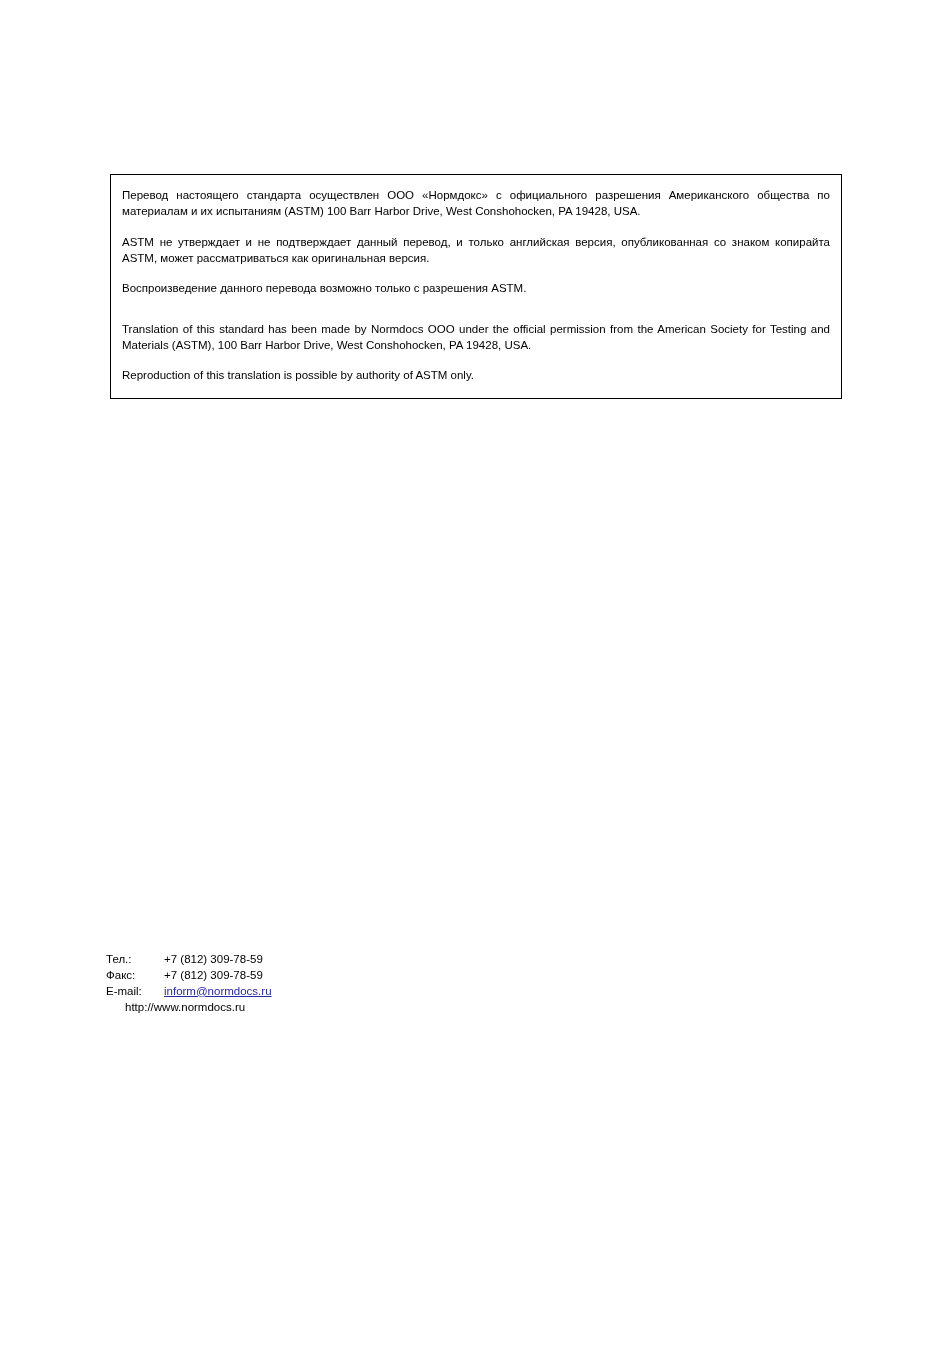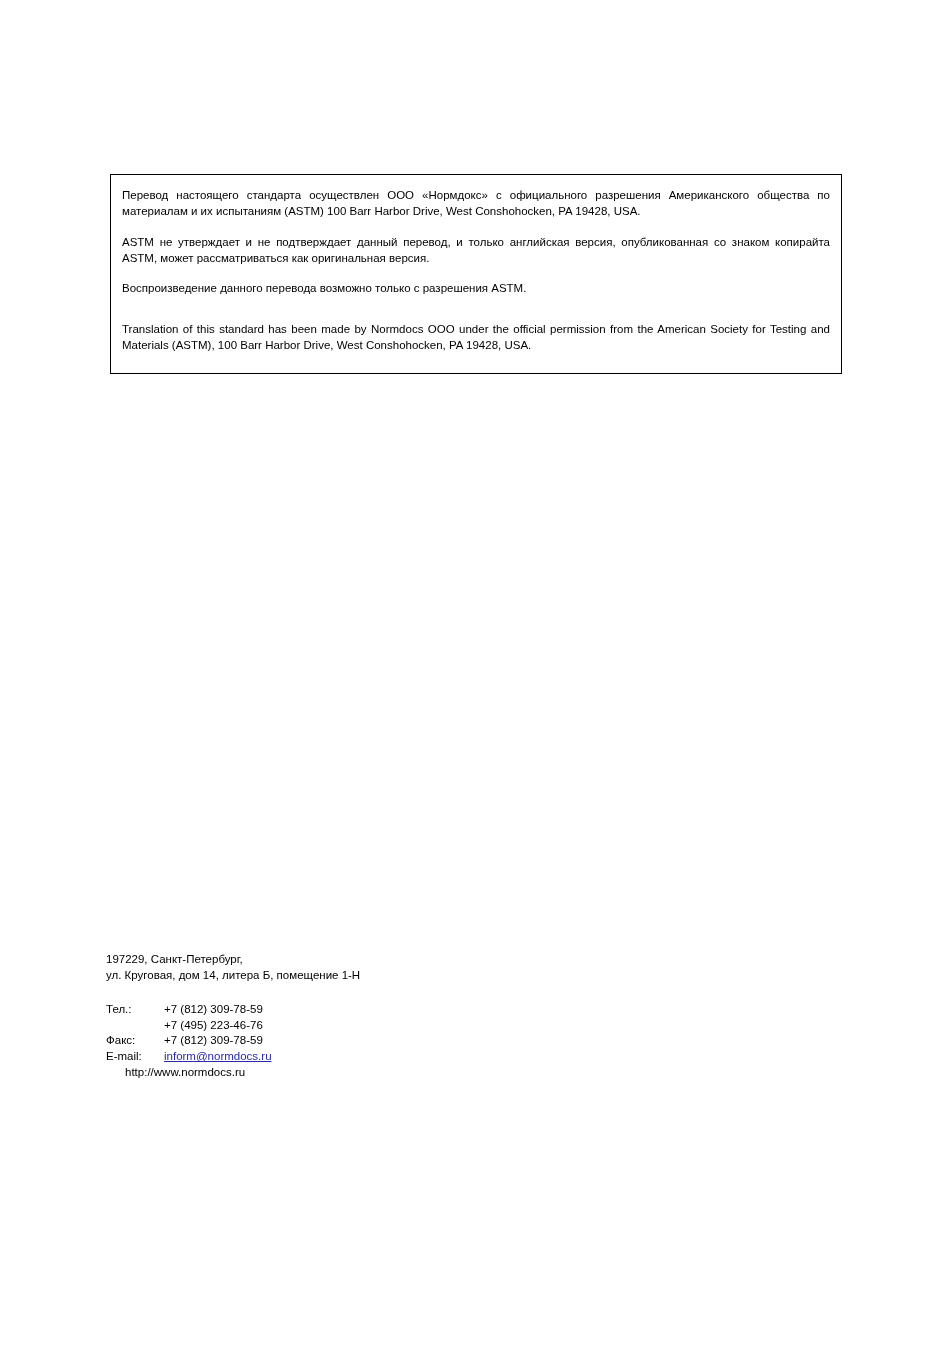--- a/index.html
+++ b/index.html
@@ -26,21 +26,21 @@
   }
 
   
   .notice-box {
     position: absolute;
     left: 110px;
     top: 174px;
     width: 732px;
     border: 1px solid #000000;
     box-sizing: border-box;
-    padding: 12px 11px 20px 11px;
+    padding: 12px 11px 14px 11px;
   }
 
   .notice-box p {
     margin: 0 0 14px 0;
     font-size: 11.5px;
     line-height: 1.42;
     text-align: justify;
     text-justify: inter-word;
   }
   .notice-box p:last-child {
@@ -104,37 +104,30 @@
 <body>
 
 <div class="page">
 
   <div class="notice-box">
     <p>Перевод настоящего стандарта осуществлен ООО «Нормдокс» с официального разрешения Американского общества по материалам и их испытаниям (ASTM) 100 Barr Harbor Drive, West Conshohocken, PA 19428, USA.</p>
     <p>ASTM не утверждает и не подтверждает данный перевод, и только английская версия, опубликованная со знаком копирайта ASTM, может рассматриваться как оригинальная версия.</p>
     <p>Воспроизведение данного перевода возможно только с разрешения ASTM.</p>
     <div class="notice-gap"></div>
     <p>Translation of this standard has been made by Normdocs OOO under the official permission from the American Society for Testing and Materials (ASTM), 100 Barr Harbor Drive, West Conshohocken, PA 19428, USA.</p>
+    <p>Reproduction of this translation is possible by authority of ASTM only.</p>
   </div>
 
   <div class="contacts">
 
-    <div class="address">
-      <div>197229, Санкт-Петербург,</div>
-      <div>ул. Круговая, дом 14, литера Б, помещение 1-Н</div>
-    </div>
 
     <div class="phones">
       <div class="phone-row">
         <span class="phone-label">Тел.:</span>
         <span class="phone-value">+7 (812) 309-78-59</span>
-      </div>
-      <div class="phone-row">
-        <span class="phone-label"></span>
-        <span class="phone-value">+7 (495) 223-46-76</span>
       </div>
       <div class="phone-row">
         <span class="phone-label">Факс:</span>
         <span class="phone-value">+7 (812) 309-78-59</span>
       </div>
       <div class="email-row">
         <span class="email-label">E-mail:</span>
         <a class="email-link" href="#">inform@normdocs.ru</a>
       </div>
       <div class="site-row">

